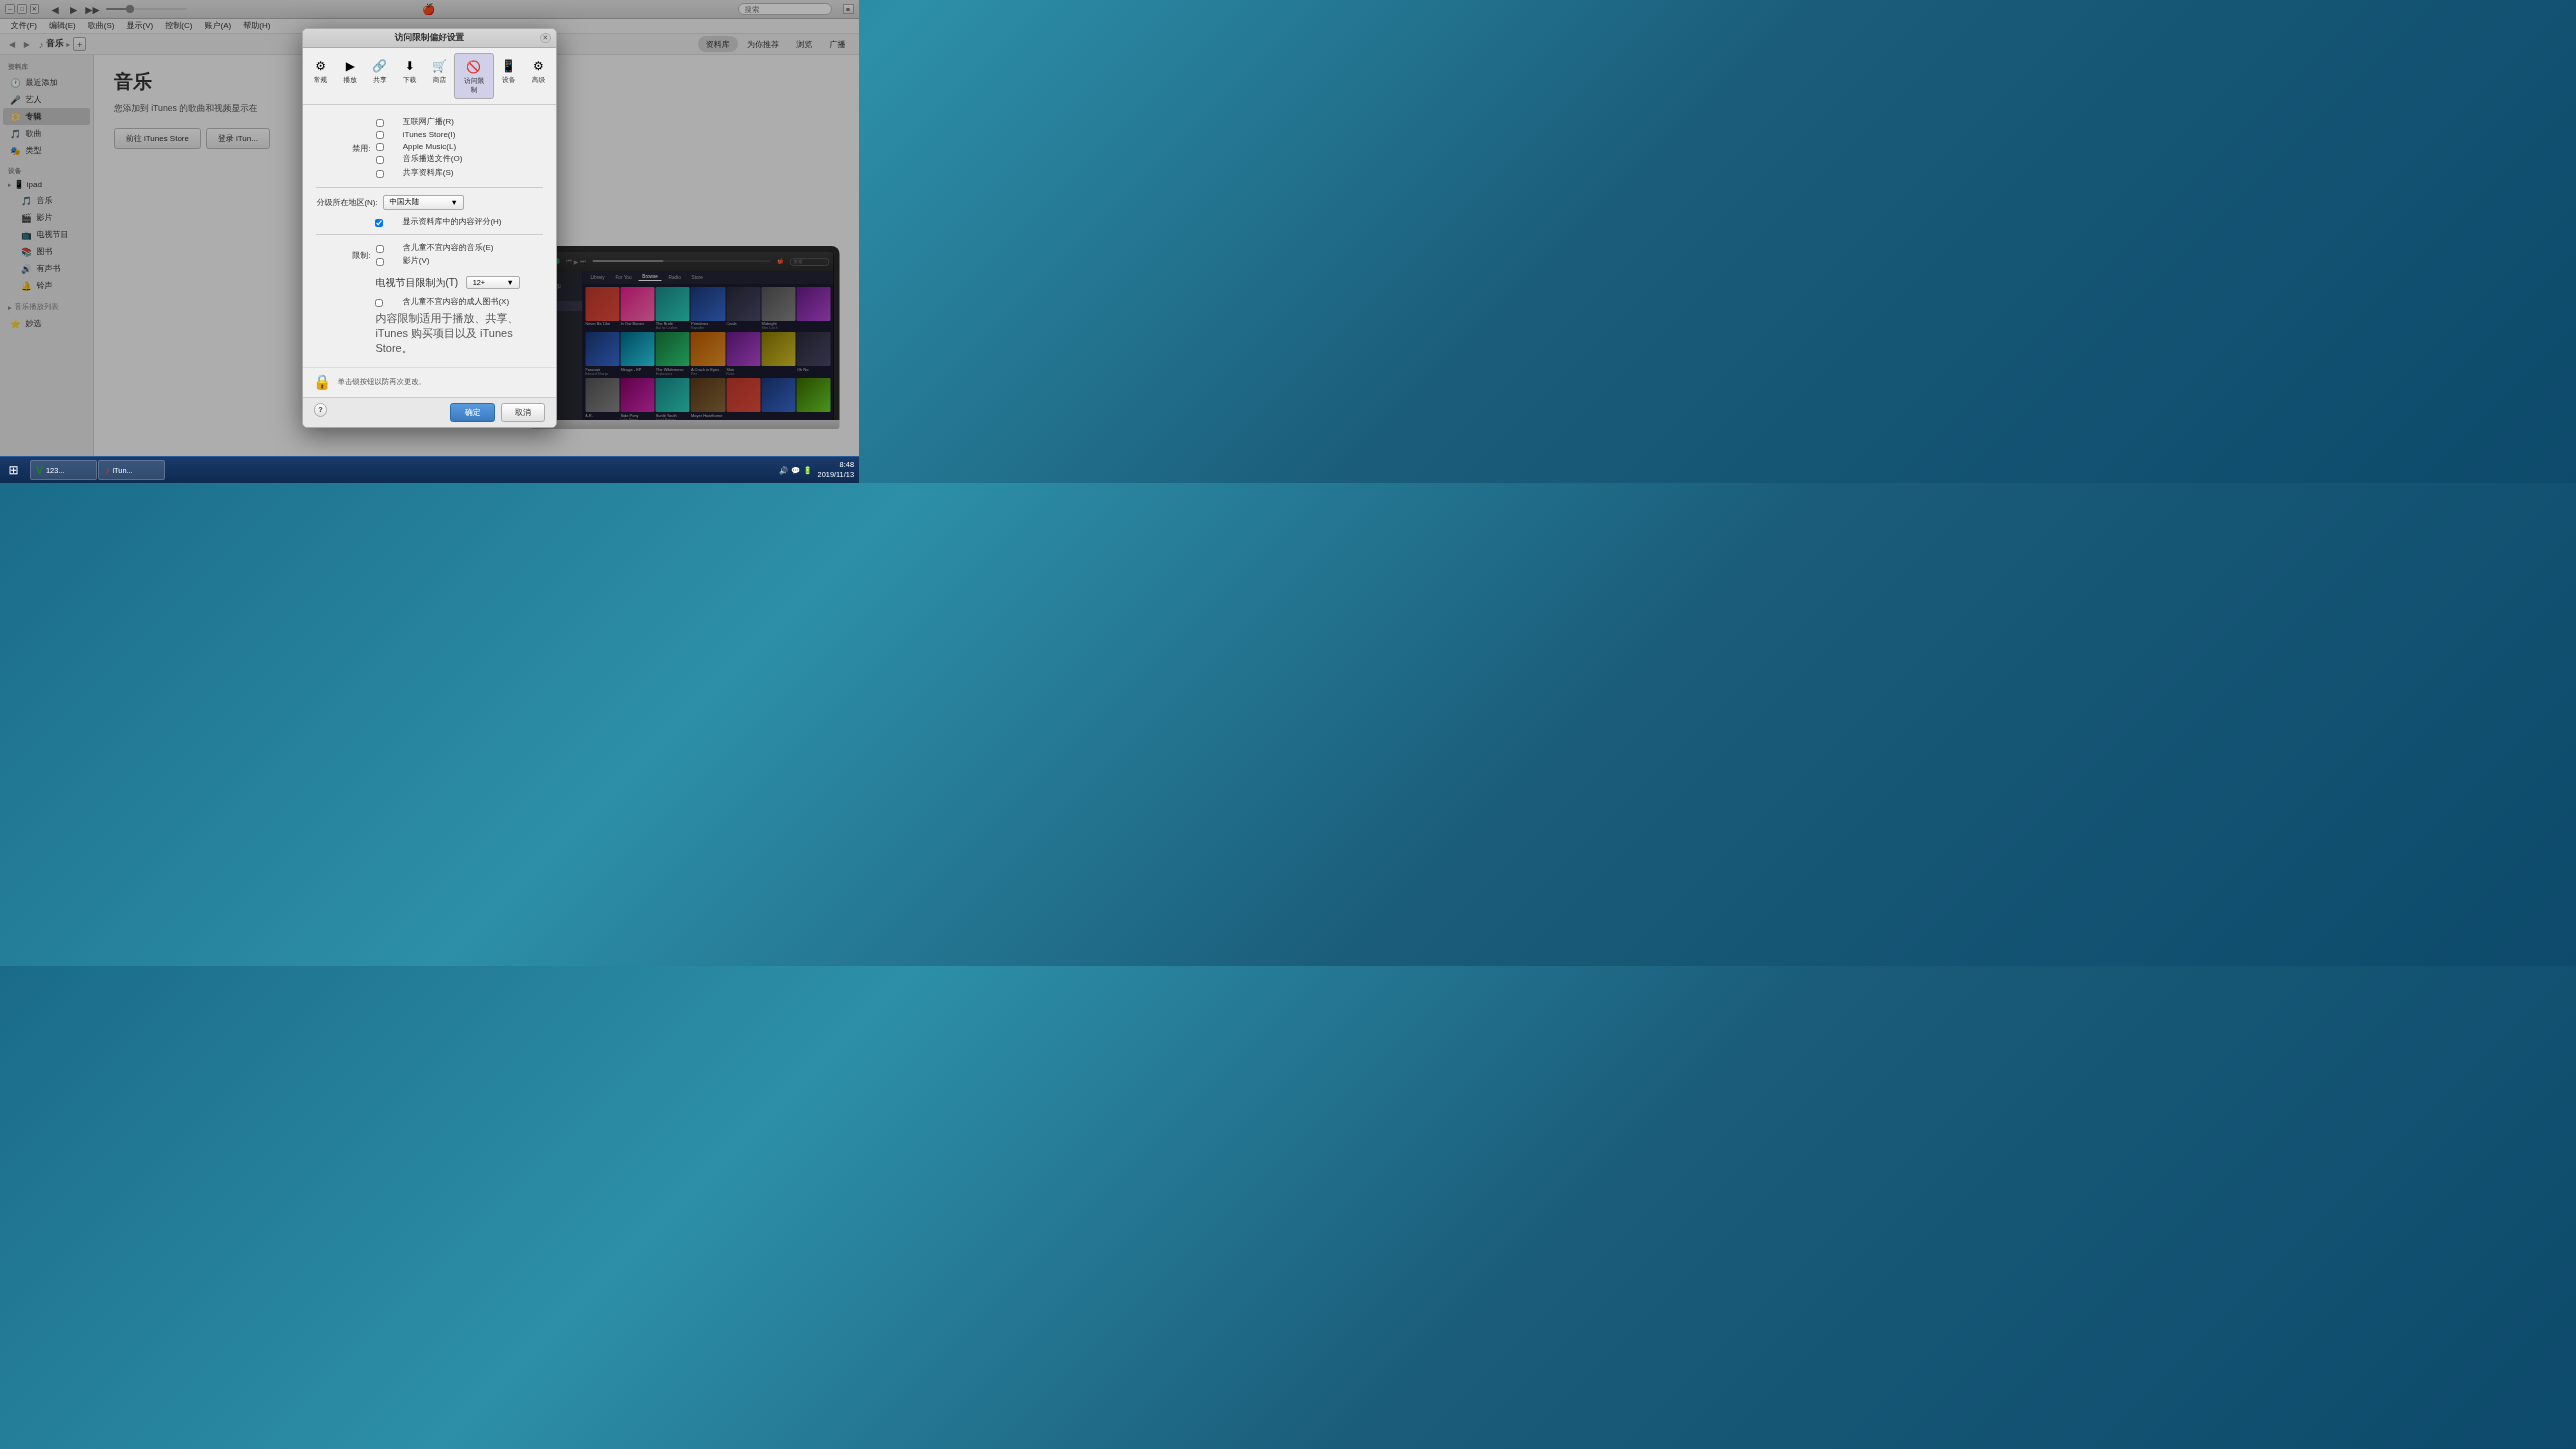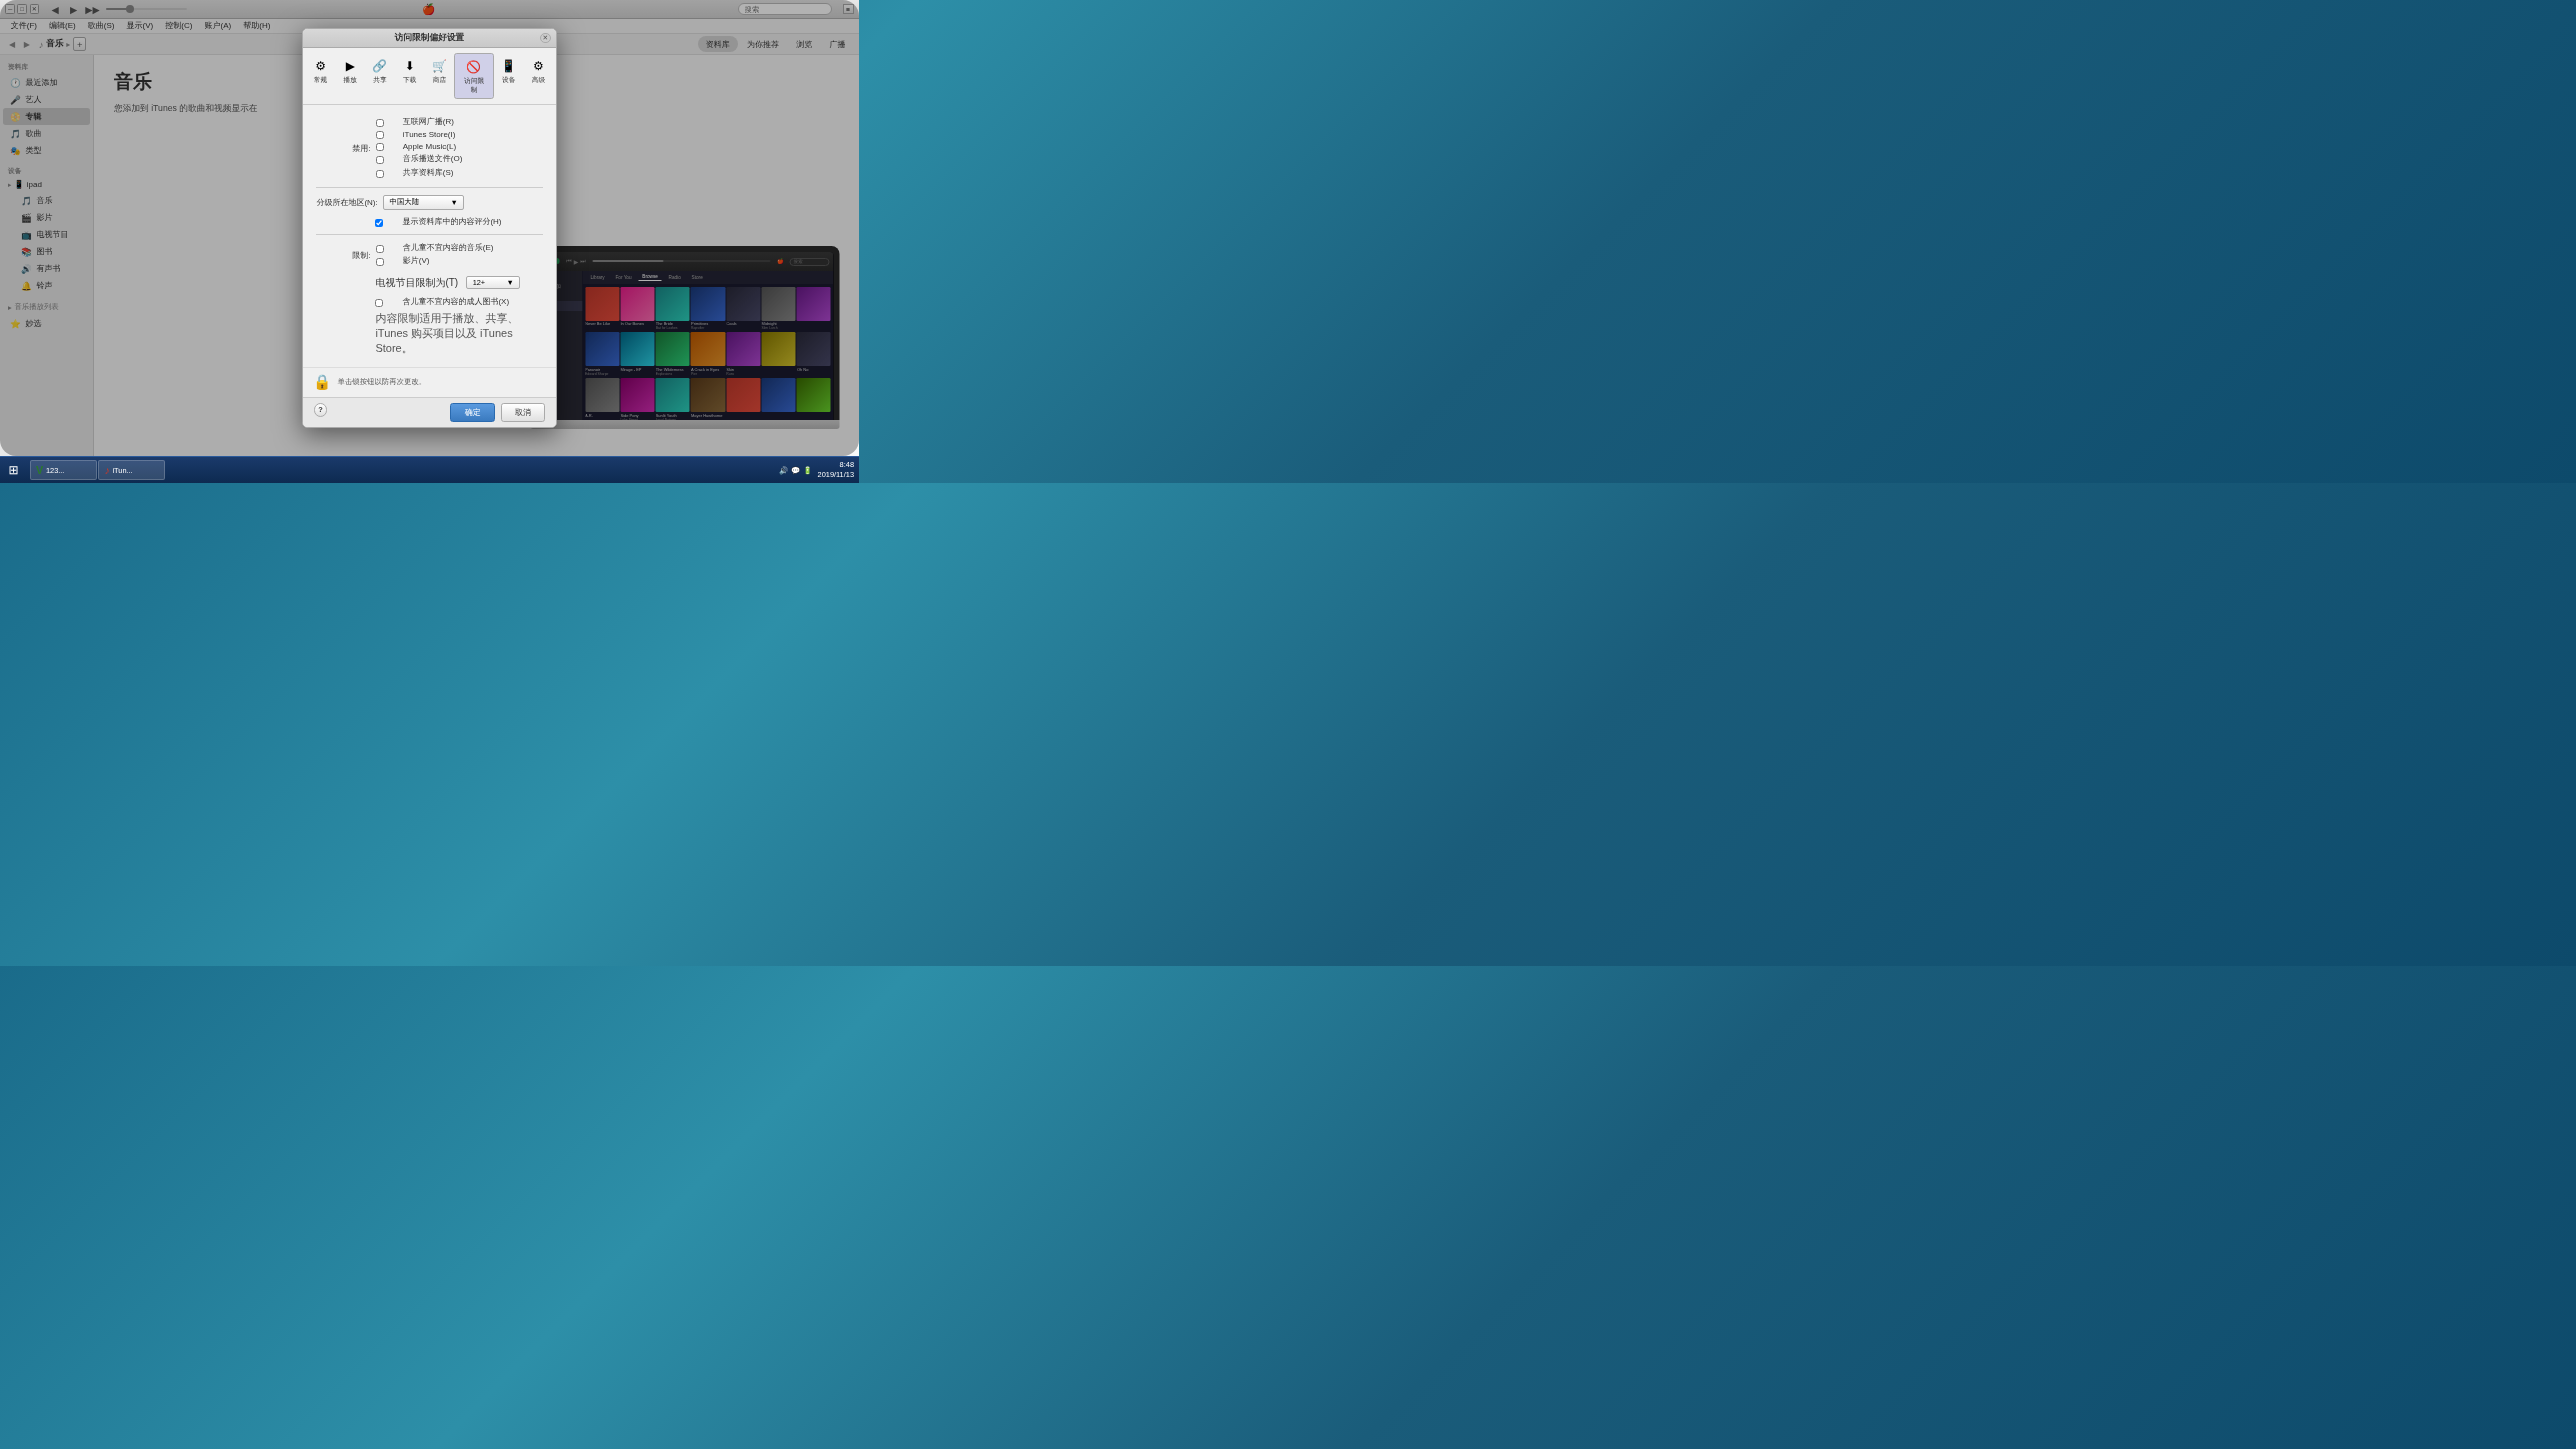--- a/index.html
+++ b/index.html
@@ -507,21 +507,20 @@
       position: absolute;
       top: 0;
       left: 0;
       right: 0;
       bottom: 0;
       background: rgba(0,0,0,0.3);
       display: flex;
       align-items: center;
       justify-content: center;
       z-index: 50;
-      border-radius: 16px;
     }
     .dialog {
       width: 255px;
       background: #e8e8e8;
       border-radius: 5.4px;
       box-shadow: 0 6.7px 27px rgba(0,0,0,0.5);
       overflow: hidden;
       border: 0.7px solid #aaa;
     }
     .dialog-title-bar {
@@ -854,20 +853,24 @@
         <div class="sidebar-item">
           <span class="s-icon">⭐</span>
           <span>妙选</span>
         </div>
       </div>
     </div>
 
     <div class="content-area">
       <div class="page-title">音乐</div>
       <div class="page-description">您添加到 iTunes 的歌曲和视频显示在</div>
+      <div class="action-buttons">
+        <button class="action-btn">前往 iTunes Store</button>
+        <button class="action-btn">登录 iTun...</button>
+      </div>
     </div>
 
   </div>
 
   <div class="macbook-area">
     <div class="macbook-frame">
       <div class="macbook-screen-outer">
         <div class="macbook-screen-inner">
           <div class="itunes-mini">
 

